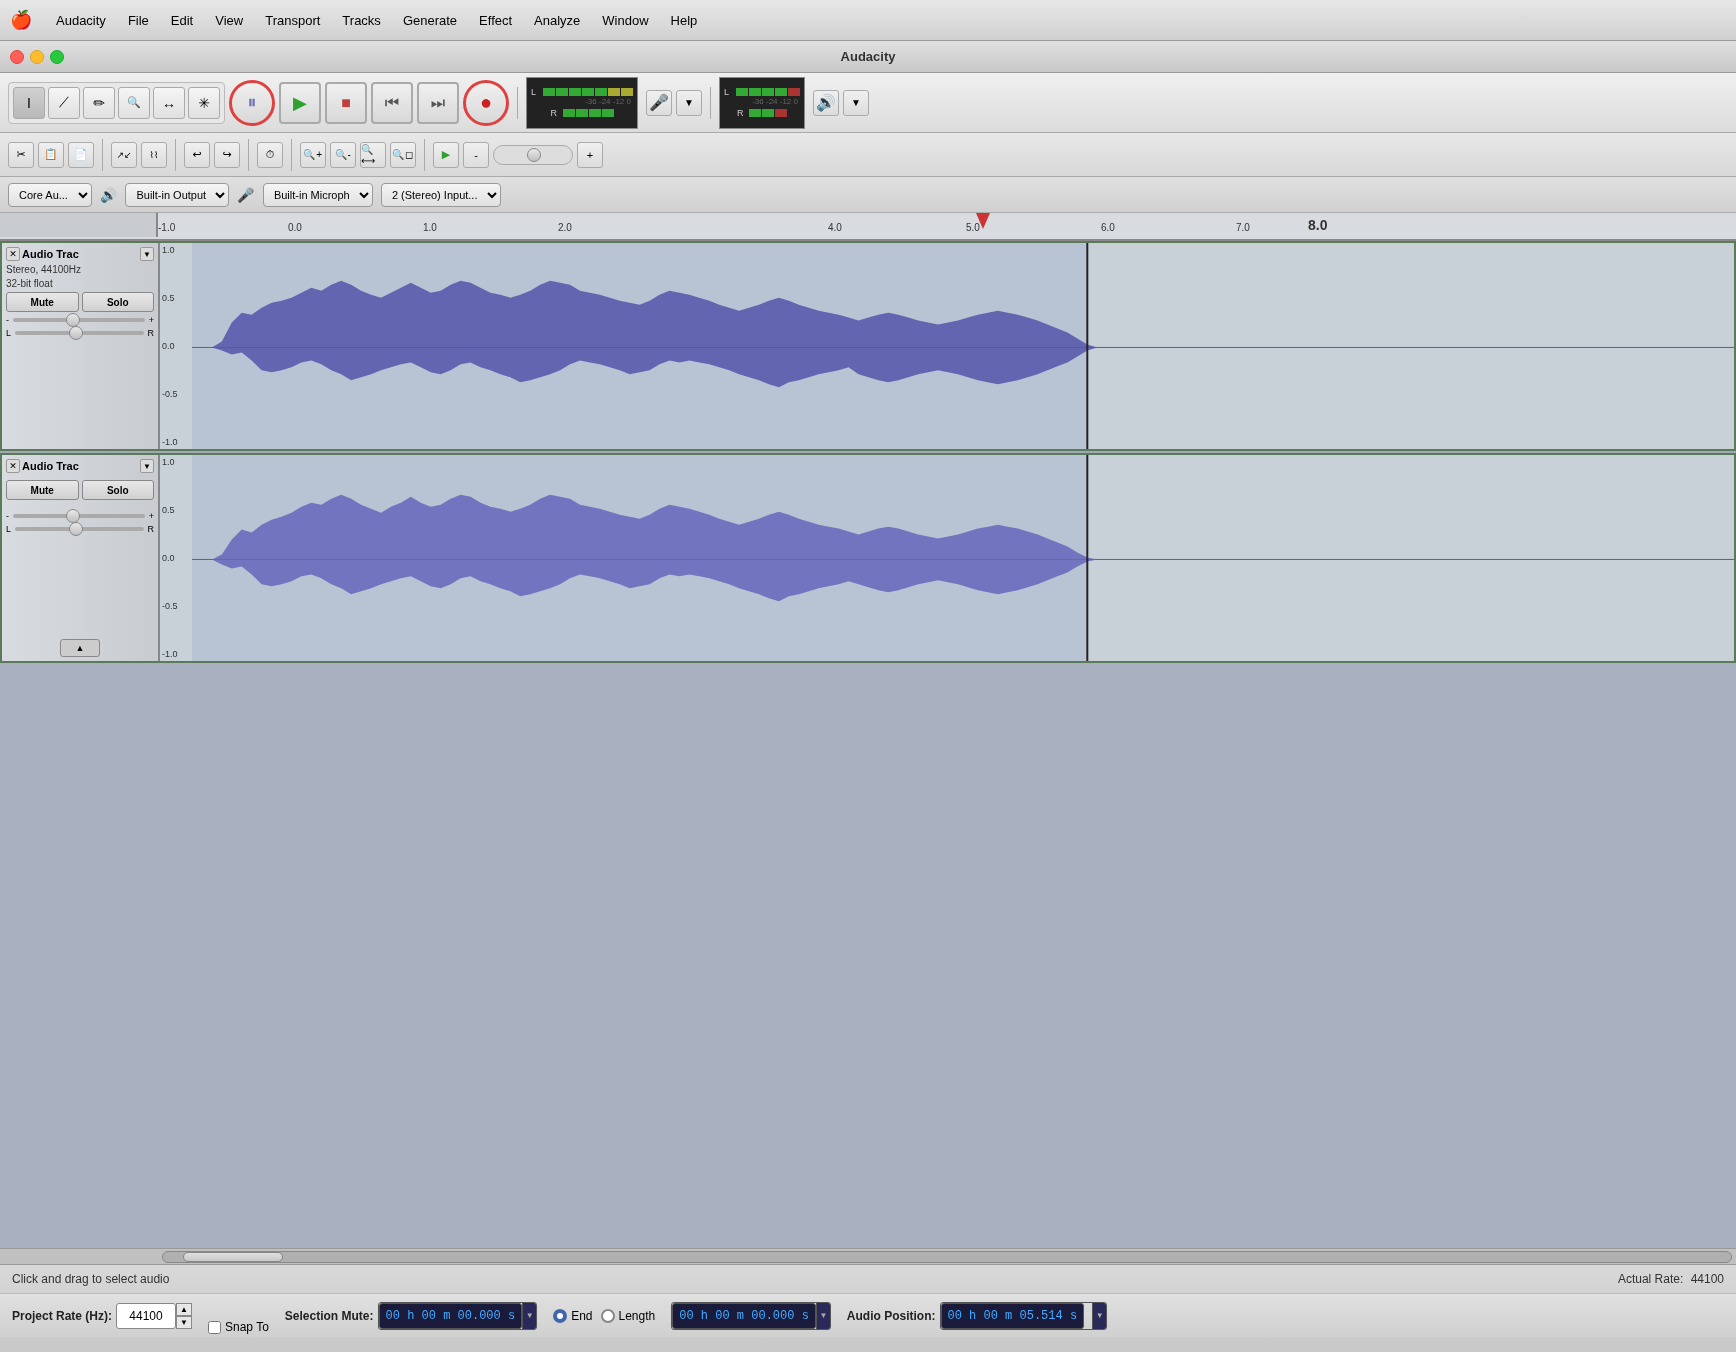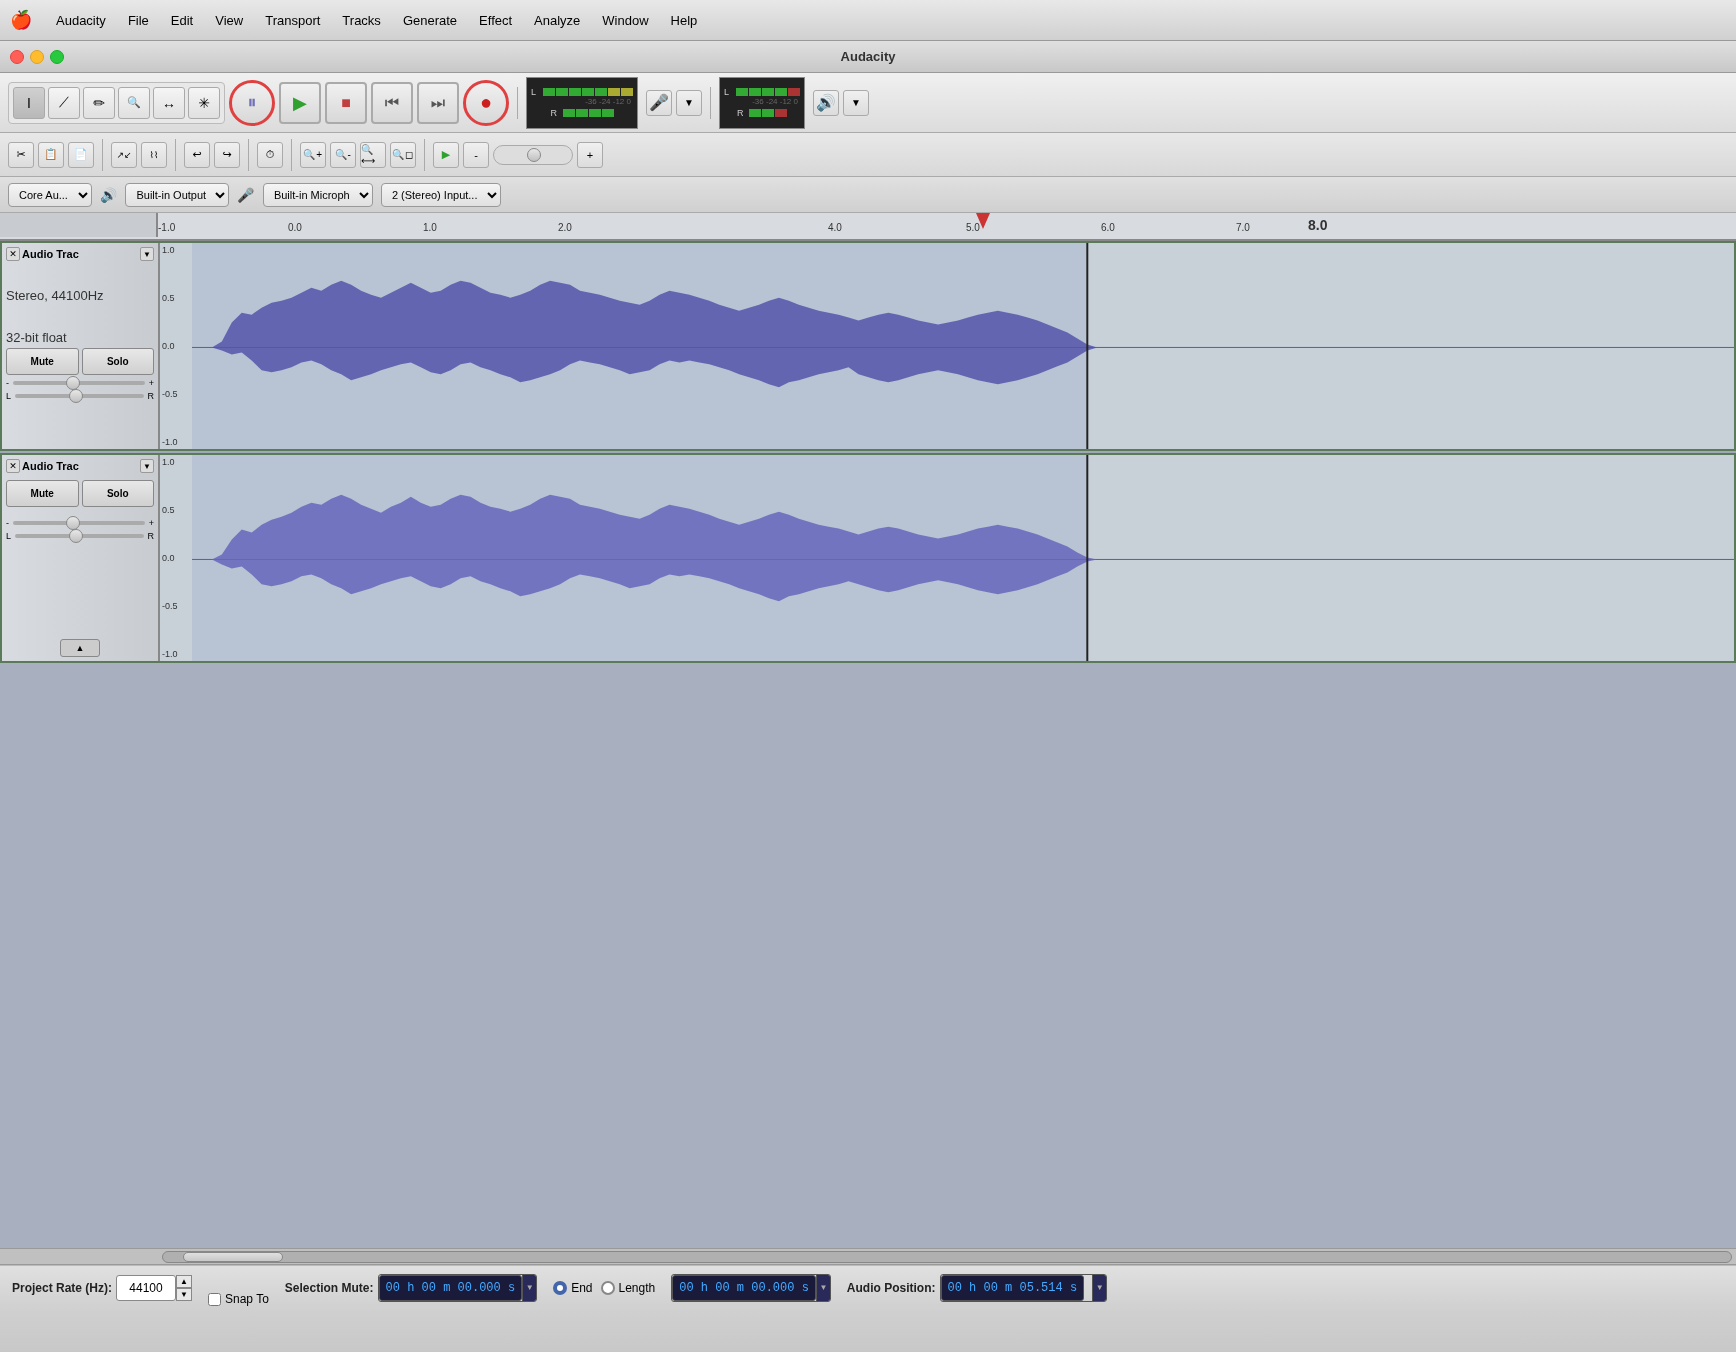--- a/index.html
+++ b/index.html
@@ -287,31 +287,30 @@
       background: #ddd;
       border: 1px solid #999;
       border-radius: 2px;
       display: flex;
       align-items: center;
       justify-content: center;
       font-size: 8px;
       cursor: pointer;
     }
     .track-info {
-      font-size: 13px;
+      font-size: 10px;
       color: #333;
-      margin-top: 24px;
     }
     .mute-solo-row {
       display: flex;
       gap: 3px;
     }
     .mute-btn, .solo-btn {
       flex: 1;
-      height: 27px;
+      height: 20px;
       font-size: 10px;
       font-weight: bold;
       border: 1px solid #888;
       border-radius: 3px;
       background: linear-gradient(to bottom, #e8e8e8, #d0d0d0);
       cursor: pointer;
       display: flex;
       align-items: center;
       justify-content: center;
     }
@@ -822,20 +821,27 @@
 
     <div id="hscrollbar">
       <div style="width:158px; min-width:158px;"></div>
       <div class="scroll-track">
         <div class="scroll-thumb"></div>
       </div>
     </div>
   </div>
 
   <div id="statusbar" style="position:relative; bottom:auto; height:88px; flex-shrink:0;">
+    <div id="statusbar-tip">
+      <span>Click and drag to select audio</span>
+      <span>
+        <span>Actual Rate:</span>
+        <span style="margin-left:4px;">44100</span>
+      </span>
+    </div>
     <div id="statusbar-bottom">
 
       <div class="project-rate-field">
         <span class="status-label">Project Rate (Hz):</span>
         <div style="display:flex; align-items:center;">
           <input type="text" class="rate-input" value="44100" style="">
           <div class="rate-stepper">
             <div class="rate-step">▲</div>
             <div class="rate-step">▼</div>
           </div>

